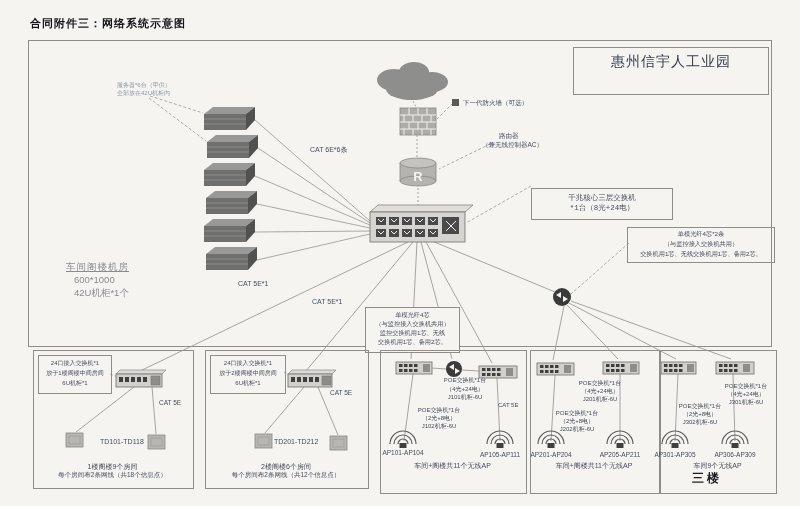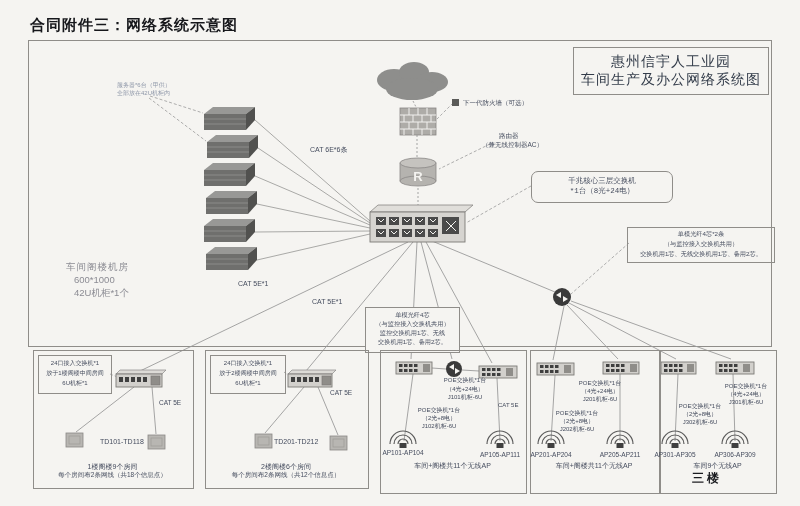--- a/index.html
+++ b/index.html
@@ -20,21 +20,21 @@
   .head{font-weight:bold;color:#16171b;}
   .titletext{font-weight:normal;color:#333c4a;font-size:14px;line-height:17px;letter-spacing:1px;}
   .floor-title{font-weight:bold;color:#1a1b1f;font-size:12px;letter-spacing:3px;}
   svg{position:absolute;left:0;top:0;}
 </style>
 </head>
 <body>
 
 <div class="page">
 
-  <div class="abs head nw" style="left:30px;top:16px;font-size:15px;letter-spacing:1px;">合同附件三：网络系统示意图</div>
+  <div class="abs head nw" style="left:30px;top:16px;font-size:11px;letter-spacing:1px;">合同附件三：网络系统示意图</div>
 
   <div class="abs box" style="left:28px;top:40px;width:742px;height:305px;"></div>
 
   <svg width="800" height="506">
 
     <g stroke="#a0a09e" stroke-width="0.9">
       <line x1="255" y1="120" x2="370" y2="221"></line>
       <line x1="258" y1="148" x2="370" y2="223"></line>
       <line x1="255" y1="176" x2="370" y2="225"></line>
       <line x1="257" y1="204" x2="370" y2="228"></line>
@@ -373,39 +373,38 @@
     <g stroke="#5a5a5a" stroke-width="1.2" fill="none">
       <path d="M722,444 a13,13 0 0 1 26,0"></path>
         <path d="M726,444 a9,9 0 0 1 18,0"></path>
         <path d="M730,444 a5,5 0 0 1 10,0"></path>
         <rect x="731.5" y="443" width="7" height="5" fill="#3f3f3f" stroke="none"></rect>
     </g>
   </svg>
 
   <div class="abs box" style="left:573px;top:47px;width:194px;height:46px;">
     <div class="abs titletext ctr" style="left:0;top:5px;width:194px;">惠州信宇人工业园</div>
-    <div class="abs titletext ctr" style="left:0;top:23px;width:194px;">车间生产及办公网络系统图</div>
   </div>
 
   <div class="abs t6 faint nw" style="left:117px;top:81px;">服务器*6台（甲供）</div>
   <div class="abs t6 faint nw" style="left:117px;top:89px;">全部放在42U机柜内</div>
 
   <div class="abs t7 ink nw" style="left:310px;top:145px;">CAT 6E*6条</div>
 
   <div class="abs t65 ink nw" style="left:463px;top:99px;">下一代防火墙（可选）</div>
 
   <div class="abs t65 ink nw" style="left:499px;top:132px;">路由器</div>
   <div class="abs t65 ink nw" style="left:482px;top:141px;">（兼无线控制器AC）</div>
 
-  <div class="abs box" style="left:531px;top:171px;width:140px;height:30px;border-radius:7px;">
+  <div class="abs box" style="left:531px;top:188px;width:140px;height:30px;">
     <div class="abs t75 ink ctr nw" style="left:0;top:4px;width:140px;">千兆核心三层交换机</div>
     <div class="abs t75 ink ctr nw" style="left:0;top:15px;width:140px;font-family:Liberation Mono, monospace;">*1台（8光+24电）</div>
   </div>
 
-  <div class="abs t95 muted nw" style="left:66px;top:261px;letter-spacing:1px;">车间阁楼机房</div>
+  <div class="abs t95 muted nw" style="left:66px;top:261px;letter-spacing:1px;text-decoration:underline;">车间阁楼机房</div>
   <div class="abs t95 muted nw" style="left:74px;top:274px;">600*1000</div>
   <div class="abs t95 muted nw" style="left:74px;top:287px;">42U机柜*1个</div>
 
   <div class="abs t7 ink nw" style="left:238px;top:279px;">CAT 5E*1</div>
   <div class="abs t7 ink nw" style="left:312px;top:297px;">CAT 5E*1</div>
 
   <div class="abs box" style="left:627px;top:227px;width:146px;height:34px;">
     <div class="abs t62 ink ctr nw" style="left:0;top:2px;width:146px;">单模光纤4芯*2条</div>
     <div class="abs t62 ink ctr nw" style="left:0;top:12px;width:146px;">（与监控接入交换机共用）</div>
     <div class="abs t62 ink ctr nw" style="left:0;top:22px;width:146px;">交换机用1芯、无线交换机用1芯、备用2芯。</div>

